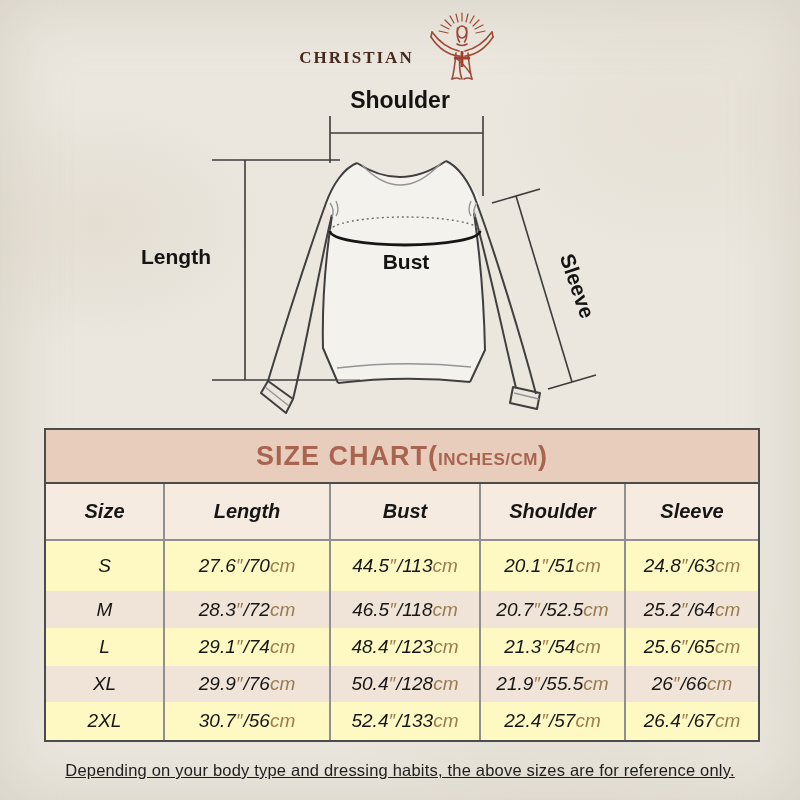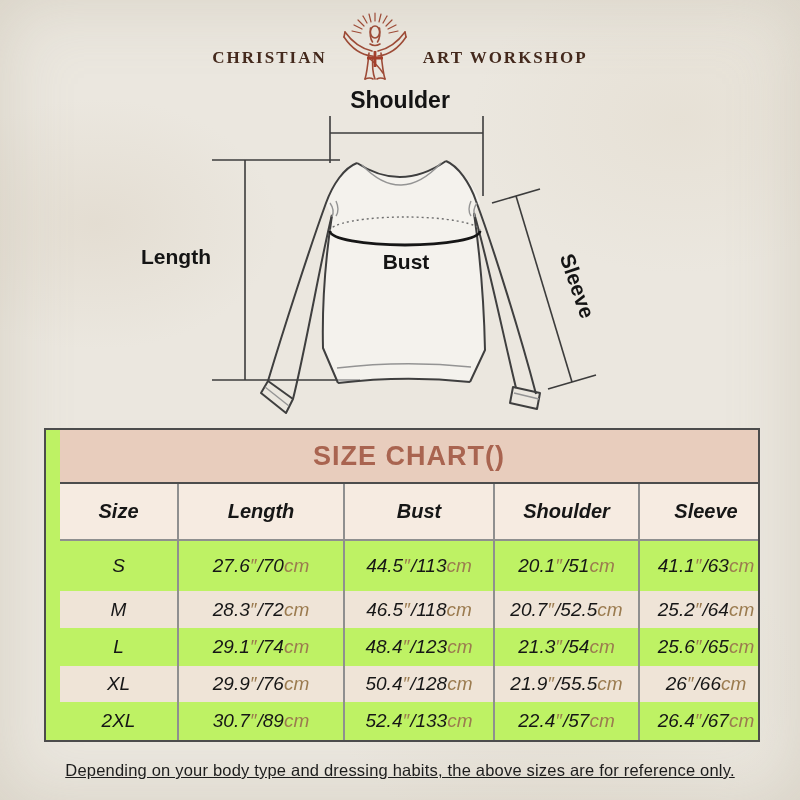--- a/index.html
+++ b/index.html
@@ -26,21 +26,21 @@
   .diagram{position:absolute;top:85px;left:0;width:800px;height:345px;}
   .diagram svg{position:absolute;left:0;top:0;}
   .dlabel{position:absolute;font-weight:bold;color:#141414;text-align:center;}
   .lbl-shoulder{left:320px;top:2px;width:160px;font-size:23px;}
   .lbl-length{left:126px;top:160px;width:100px;font-size:21px;}
   .lbl-bust{left:356px;top:165px;width:100px;font-size:21px;}
   .lbl-sleeve{left:537px;top:189px;width:80px;font-size:21px;transform:rotate(71deg);}
 
   
   .tbl{position:absolute;left:44px;top:428px;width:716px;box-sizing:border-box;
-       border:2px solid #4c4c4c;background:#bef264;padding-left:14px;}
+       border:2px solid #4c4c4c;background:#fef9c3;}
   .tbl-title{height:52px;background:#e8cdbd;border-bottom:2px solid #4c4c4c;
              display:flex;align-items:baseline;justify-content:center;
              color:#a96450;font-weight:bold;padding-top:0;}
   .tbl-title .big{font-size:27px;letter-spacing:1px;line-height:52px;}
   .tbl-title .small{font-size:17px;letter-spacing:0.5px;line-height:52px;}
   .trow{display:grid;grid-template-columns:117px 166px 150px 145px 134px;}
   .trow.head{height:55px;background:#f6ebe1;border-bottom:2px solid #8f8f8f;}
   .trow.head .tc{font-weight:bold;font-size:20px;}
   .trow.r0{height:50px;}
   .trow.r1{height:37px;background:#efe4d7;}
@@ -102,21 +102,20 @@
 
         <path d="M33,48 C39,53 43,57 47,63"></path>
       </g>
 
       <g fill="#a33f2b">
         <rect x="37.6" y="41" width="2.8" height="16" rx="0.6"></rect>
         <rect x="31" y="46.6" width="16" height="2.8" rx="0.6"></rect>
       </g>
     </svg>
   </span>
-  <span class="logo-text">ART WORKSHOP</span>
 </div>
 
 <div class="diagram">
   <svg viewBox="0 0 800 345" width="800" height="345">
 
     <g stroke="#3c3c3c" stroke-width="1.6" fill="none">
       <line x1="330" y1="31" x2="330" y2="78"></line>
       <line x1="483" y1="31" x2="483" y2="111"></line>
       <line x1="330" y1="48" x2="483" y2="48"></line>
     </g>
@@ -173,20 +172,21 @@
 
   <div class="dlabel lbl-shoulder">Shoulder</div>
   <div class="dlabel lbl-length">Length</div>
   <div class="dlabel lbl-bust">Bust</div>
   <div class="dlabel lbl-sleeve">Sleeve</div>
 </div>
 
 <div class="tbl">
   <div class="tbl-title">
     <span class="big">SIZE CHART(</span>
+      <span class="small">INCHES/CM</span>
       <span class="big">)</span>
   </div>
 
   <div class="trow head">
     <div class="tc">Size</div>
     <div class="tc">Length</div>
     <div class="tc">Bust</div>
     <div class="tc">Shoulder</div>
     <div class="tc">Sleeve</div>
   </div>
@@ -208,21 +208,21 @@
         <span class="a">cm</span>
       </div>
     <div class="tc">
         <span>20.1</span>
         <span class="a inch">″</span>
         <span>/</span>
         <span>51</span>
         <span class="a">cm</span>
       </div>
     <div class="tc">
-        <span>41.1</span>
+        <span>24.8</span>
         <span class="a inch">″</span>
         <span>/</span>
         <span>63</span>
         <span class="a">cm</span>
       </div>
   </div>
 
   <div class="trow r1">
     <div class="tc">M</div>
     <div class="tc">
@@ -318,21 +318,21 @@
         <span class="a">cm</span>
       </div>
   </div>
 
   <div class="trow r4">
     <div class="tc">2XL</div>
     <div class="tc">
         <span>30.7</span>
         <span class="a inch">″</span>
         <span>/</span>
-        <span>89</span>
+        <span>56</span>
         <span class="a">cm</span>
       </div>
     <div class="tc">
         <span>52.4</span>
         <span class="a inch">″</span>
         <span>/</span>
         <span>133</span>
         <span class="a">cm</span>
       </div>
     <div class="tc">

